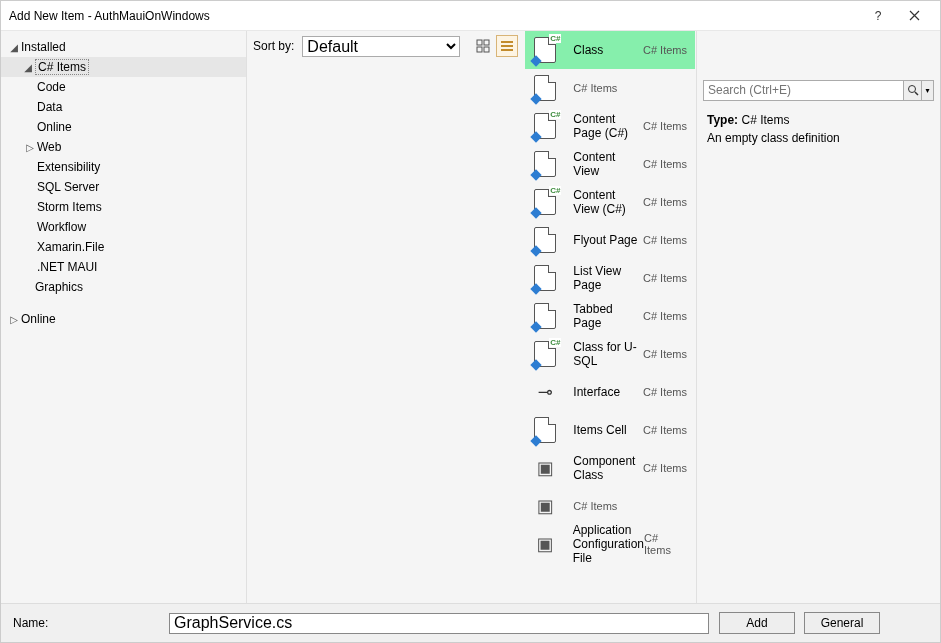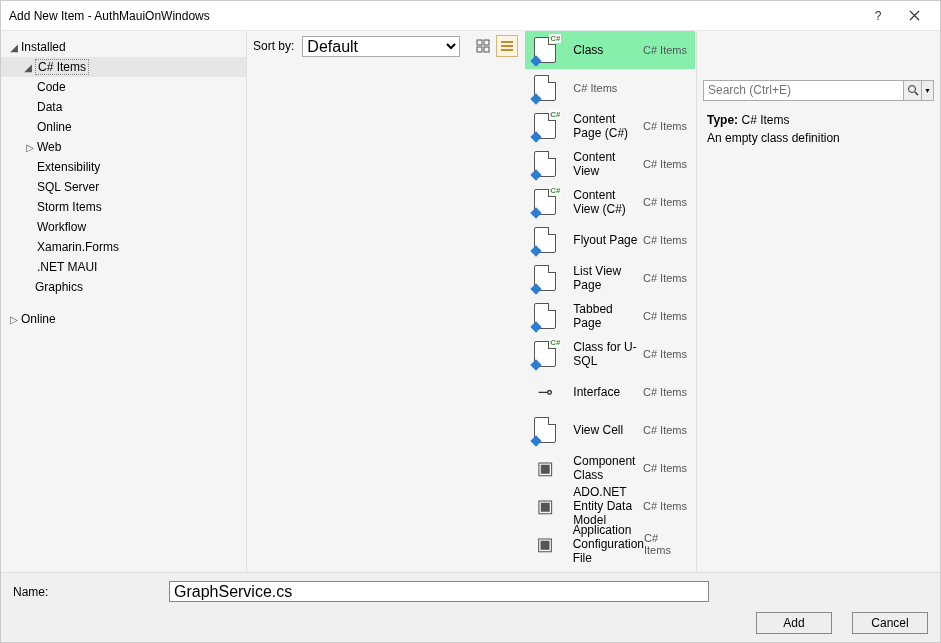--- a/index.html
+++ b/index.html
@@ -186,40 +186,40 @@
       padding: 8px 10px;
       background: #f5f5f5;
       flex: 1;
     }
     .desc .typeline { margin-bottom: 4px; }
     .bottom {
       border-top: 1px solid #ddd;
       padding: 8px 12px;
       background: #f0f0f0;
       display: flex;
-      flex-direction: column;
+      flex-direction: row;
       gap: 10px;
     }
     .name-row {
       display: flex;
       align-items: center;
     }
     .name-row .lbl { width: 116px; }
     .name-row input {
       width: 540px;
       height: 21px;
       border: 1px solid #888;
       padding: 0 4px;
       font-size: 16px;
       margin-left: 40px;
     }
     .btn-row {
       display: flex;
       justify-content: flex-end;
-      gap: 20px;
+      gap: 9px;
     }
     .btn-row button {
       width: 76px;
       height: 22px;
       background: #eee;
       border: 1px solid #888;
       font-size: 12px;
     }
     
     .file-icon {
@@ -319,21 +319,21 @@
     <div class="tree-item indent-2">
         <span class="arrow"></span>
         <span>Storm Items</span>
       </div>
     <div class="tree-item indent-2">
         <span class="arrow"></span>
         <span>Workflow</span>
       </div>
     <div class="tree-item indent-2">
         <span class="arrow"></span>
-        <span>Xamarin.Forms</span>
+        <span>Xamarin.File</span>
       </div>
     <div class="tree-item indent-2">
         <span class="arrow"></span>
         <span>.NET MAUI</span>
       </div>
 
     <div class="tree-item indent-1">
         <span class="arrow"></span>
         <span>Graphics</span>
       </div>
@@ -457,35 +457,34 @@
             </div>
             <div class="name">Interface</div>
             <div class="cat">C# Items</div>
           </div>
           <div class="list-row">
             <div class="icon">
               <div class="file-icon">
                 <span class="diamond"></span>
               </div>
             </div>
-            <div class="name">View Cell</div>
+            <div class="name">Items Cell</div>
             <div class="cat">C# Items</div>
           </div>
           <div class="list-row">
             <div class="icon">
               <span class="misc-icon">▣</span>
             </div>
             <div class="name">Component Class</div>
             <div class="cat">C# Items</div>
           </div>
           <div class="list-row">
             <div class="icon">
               <span class="misc-icon">▣</span>
             </div>
-            <div class="name">ADO.NET Entity Data Model</div>
             <div class="cat">C# Items</div>
           </div>
           <div class="list-row">
             <div class="icon">
               <span class="misc-icon">▣</span>
             </div>
             <div class="name">Application Configuration File</div>
             <div class="cat">C# Items</div>
           </div>
         </div>
@@ -515,15 +514,15 @@
   </div>
 </div>
 
 <div class="bottom">
   <div class="name-row">
     <span class="lbl">Name:</span>
     <input value="GraphService.cs" style="">
   </div>
   <div class="btn-row">
     <button>Add</button>
-    <button>Cancel</button>
+    <button>General</button>
   </div>
 </div>
 
 </body></html>

